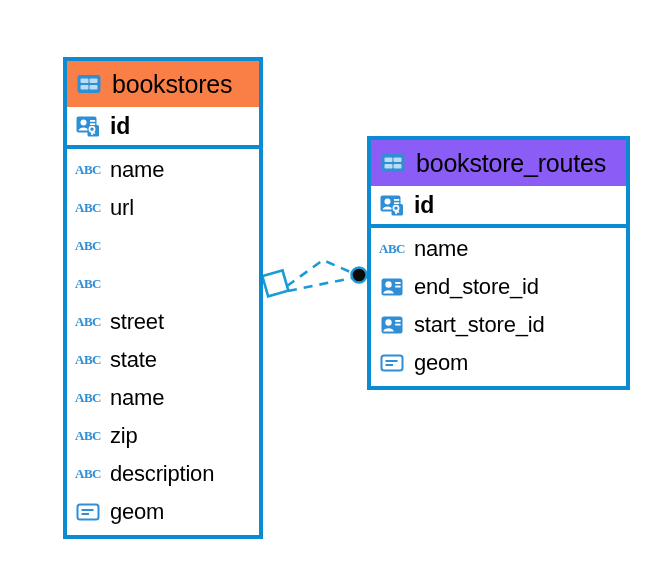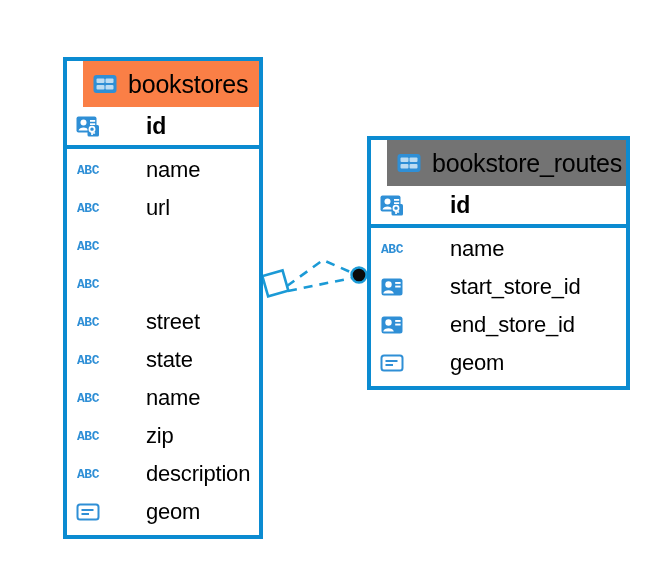--- a/index.html
+++ b/index.html
@@ -26,24 +26,23 @@
     border: 4px solid #0b8bd1;
     background: #ffffff;
   }
   .entity-header {
     display: flex;
     align-items: center;
     box-sizing: border-box;
     height: 46px;
     padding: 0 8px;
     gap: 9px;
-    margin-left: 16px;
   }
   .entity-header.orange { background: #fa7f46; }
-  .entity-header.grey   { background: #737373; }
+  .entity-header.grey   { background: #8b5cf6; }
 
   .entity-title {
     font-size: 25px;
     color: #000000;
     white-space: nowrap;
     letter-spacing: -0.2px;
   }
 
   
   .pk-block {
@@ -57,40 +56,39 @@
     align-items: center;
     height: 38px;
     padding: 0 8px;
     gap: 9px;
   }
   .field-name {
     font-size: 22px;
     color: #000000;
     white-space: nowrap;
     letter-spacing: -0.2px;
-    margin-left: 36px;
   }
   .field-name.pk {
     font-weight: bold;
     font-size: 23px;
   }
 
   
   .icon {
     flex: 0 0 auto;
     display: block;
     line-height: 0;
   }
   .icon-abc {
     width: 26px;
     height: 26px;
     display: flex;
     align-items: center;
     justify-content: center;
-    font-family: Liberation Mono, monospace;
+    font-family: Liberation Serif, serif;
     font-size: 13px;
     font-weight: bold;
     color: #2f8fd6;
     letter-spacing: -0.5px;
   }
 
   
   #connector {
     position: absolute;
     left: 0;
@@ -257,34 +255,34 @@
       <div class="field">
         <span class="icon">
           <svg width="26" height="26" viewBox="0 0 26 26" xmlns="http://www.w3.org/2000/svg">
             <rect x="2.5" y="4.5" width="21" height="17" rx="2.5" fill="#2f8fd6"></rect>
             <circle cx="9.5" cy="10.5" r="3.2" fill="#ffffff"></circle>
             <path d="M 4.2 19.5 C 5.2 15.2 13.8 15.2 14.8 19.5 Z" fill="#ffffff"></path>
             <rect x="16.2" y="8" width="5.4" height="1.9" fill="#ffffff"></rect>
             <rect x="16.2" y="11.6" width="5.4" height="1.9" fill="#ffffff"></rect>
           </svg>
         </span>
-        <span class="field-name">start_store_id</span>
+        <span class="field-name">end_store_id</span>
       </div>
 
       <div class="field">
         <span class="icon">
           <svg width="26" height="26" viewBox="0 0 26 26" xmlns="http://www.w3.org/2000/svg">
             <rect x="2.5" y="4.5" width="21" height="17" rx="2.5" fill="#2f8fd6"></rect>
             <circle cx="9.5" cy="10.5" r="3.2" fill="#ffffff"></circle>
             <path d="M 4.2 19.5 C 5.2 15.2 13.8 15.2 14.8 19.5 Z" fill="#ffffff"></path>
             <rect x="16.2" y="8" width="5.4" height="1.9" fill="#ffffff"></rect>
             <rect x="16.2" y="11.6" width="5.4" height="1.9" fill="#ffffff"></rect>
           </svg>
         </span>
-        <span class="field-name">end_store_id</span>
+        <span class="field-name">start_store_id</span>
       </div>
 
       <div class="field">
         <span class="icon">
           <svg width="26" height="26" viewBox="0 0 26 26" xmlns="http://www.w3.org/2000/svg">
             <rect x="2.5" y="5.5" width="21" height="15" rx="2.5" fill="#ffffff" stroke="#2f8fd6" stroke-width="2"></rect>
             <rect x="6.5" y="10" width="12" height="2" fill="#2f8fd6"></rect>
             <rect x="6.5" y="14" width="7.5" height="2" fill="#2f8fd6"></rect>
           </svg>
         </span>

